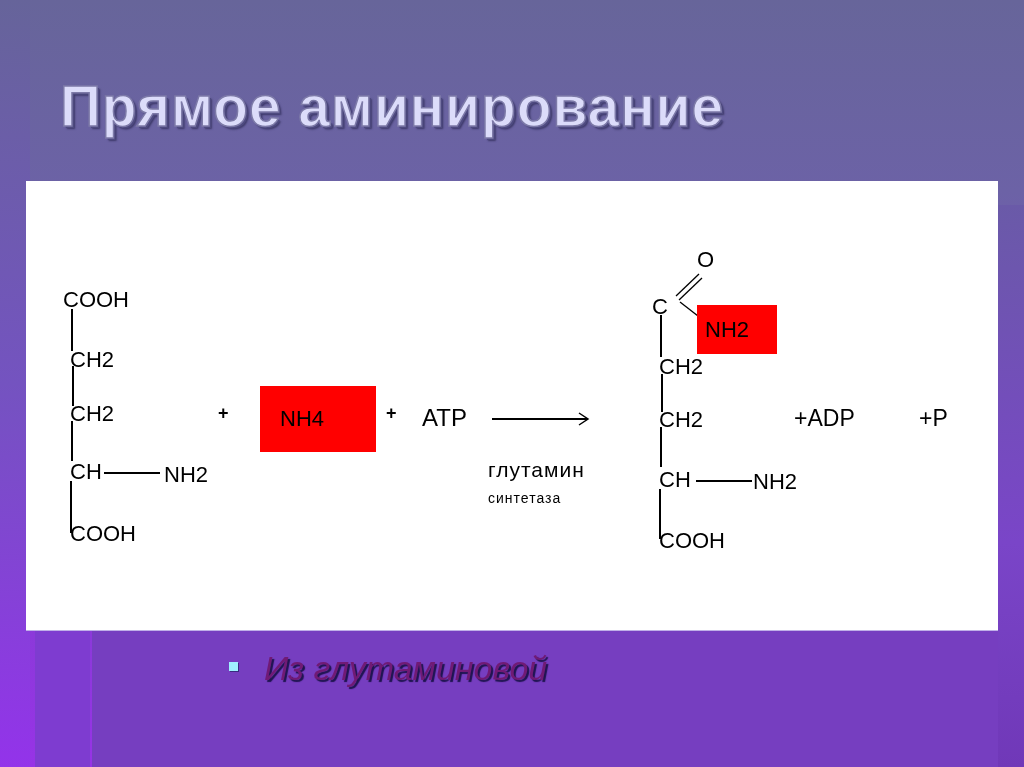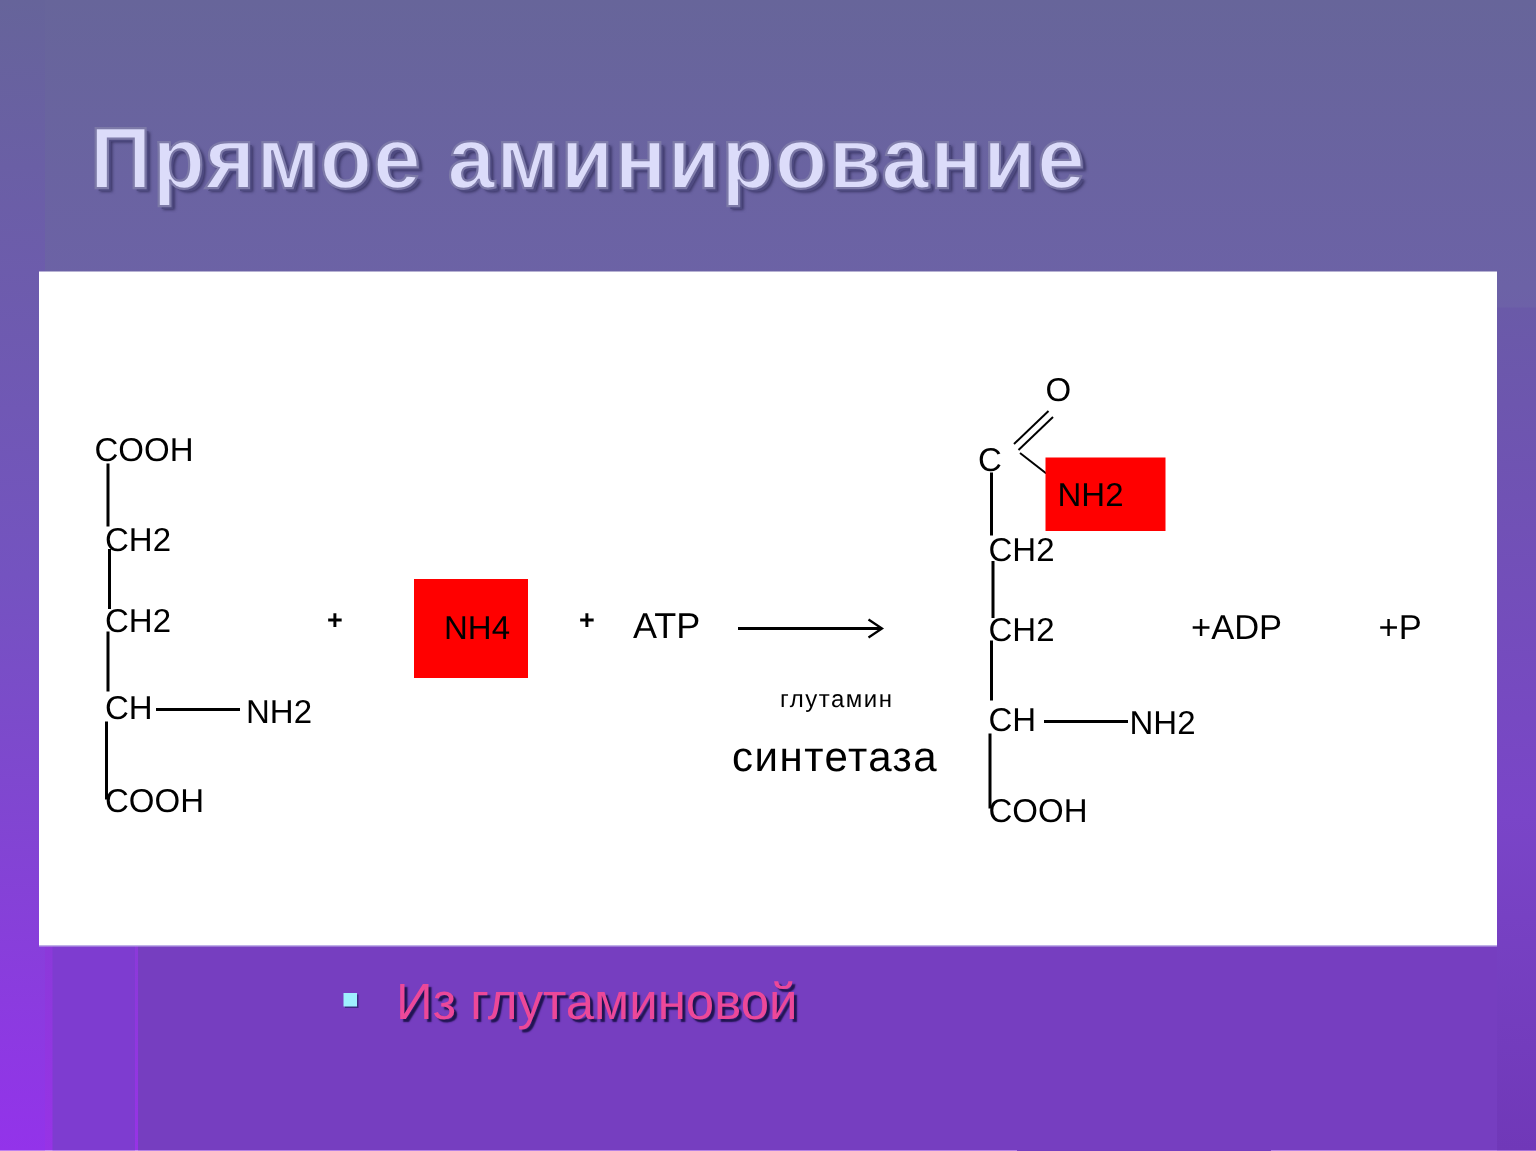--- a/index.html
+++ b/index.html
@@ -43,22 +43,22 @@
     }
     .bond-v { position: absolute; width: 2px; background: #000; }
     .bond-h { position: absolute; height: 2px; background: #000; }
     .redbox { position: absolute; background: #ff0000; }
     .arrow-line { position: absolute; height: 1.5px; background: #000; }
     .bullet-sq {
       position: absolute; width: 9px; height: 9px; background: #9ff0ff;
       box-shadow: 1px 1px 0 #3b2a80;
     }
     .bullet-text {
-      position: absolute; color: #ec4899; font-size: 34px;
-      text-shadow: 2px 2px 1px #1f1450; line-height: 1.45;
+      position: absolute; color: #701a75; font-size: 34px;
+      text-shadow: 2px 2px 1px #1f1450; line-height: 1.45; font-style: italic;
     }
   </style>
 </head>
 <body>
 
 <div class="bg-band-left"></div>
 <div class="bg-strip-a"></div>
 <div class="bg-strip-b"></div>
 <div class="bg-right"></div>
 
@@ -75,36 +75,36 @@
     <div class="bond-v" style="left:45px; top:240px; height:40px;"></div>
     <div class="chem" style="left:44px; top:280px;">CH</div>
     <div class="bond-h" style="left:78px; top:291px; width:56px;"></div>
     <div class="chem" style="left:138px; top:283px;">NH2</div>
     <div class="bond-v" style="left:44px; top:300px; height:52px;"></div>
     <div class="chem" style="left:44px; top:342px;">COOH</div>
   </div>
 
   <div class="chem" style="left:192px; top:223px; font-size:18px; font-weight:bold;">+</div>
 
-  <div class="redbox" style="left:250px; top:205px; width:76px; height:66px;">
+  <div class="redbox" style="left:234px; top:205px; width:116px; height:66px;">
     <div class="chem" style="left:20px; top:22px;">NH4</div>
   </div>
 
   <div class="chem" style="left:360px; top:223px; font-size:18px; font-weight:bold;">+</div>
   <div class="chem" style="left:396px; top:225px; font-size:24px;">ATP</div>
 
   <div>
     <div class="arrow-line" style="left:466px; top:237px; width:96px;"></div>
     <svg style="position:absolute; left:552px; top:231px;" width="12" height="14" viewBox="0 0 12 14">
       <polyline points="1,1 10,7 1,13" fill="none" stroke="#000" stroke-width="1.5"></polyline>
     </svg>
   </div>
 
-  <div class="chem" style="left:462px; top:278px; font-size:16px; letter-spacing:1px;margin-left:32px;">глутамин</div>
-  <div class="chem" style="left:462px; top:310px; font-size:28px; letter-spacing:1px;text-align:right;">синтетаза</div>
+  <div class="chem" style="left:462px; top:278px; font-size:21px; letter-spacing:1px;">глутамин</div>
+  <div class="chem" style="left:462px; top:310px; font-size:14px; letter-spacing:1px;text-align:right;">синтетаза</div>
 
   <div>
     <div class="chem" style="left:671px; top:68px;">O</div>
     <svg style="position:absolute; left:640px; top:85px;" width="50" height="50" viewBox="0 0 50 50">
       <line x1="10" y1="30" x2="33" y2="8" stroke="#000" stroke-width="1.3"></line>
       <line x1="13" y1="34" x2="36" y2="12" stroke="#000" stroke-width="1.3"></line>
       <line x1="14" y1="36" x2="32" y2="50" stroke="#000" stroke-width="1.3"></line>
     </svg>
     <div class="chem" style="left:626px; top:115px;">C</div>
     <div class="redbox" style="left:671px; top:124px; width:80px; height:49px;">

